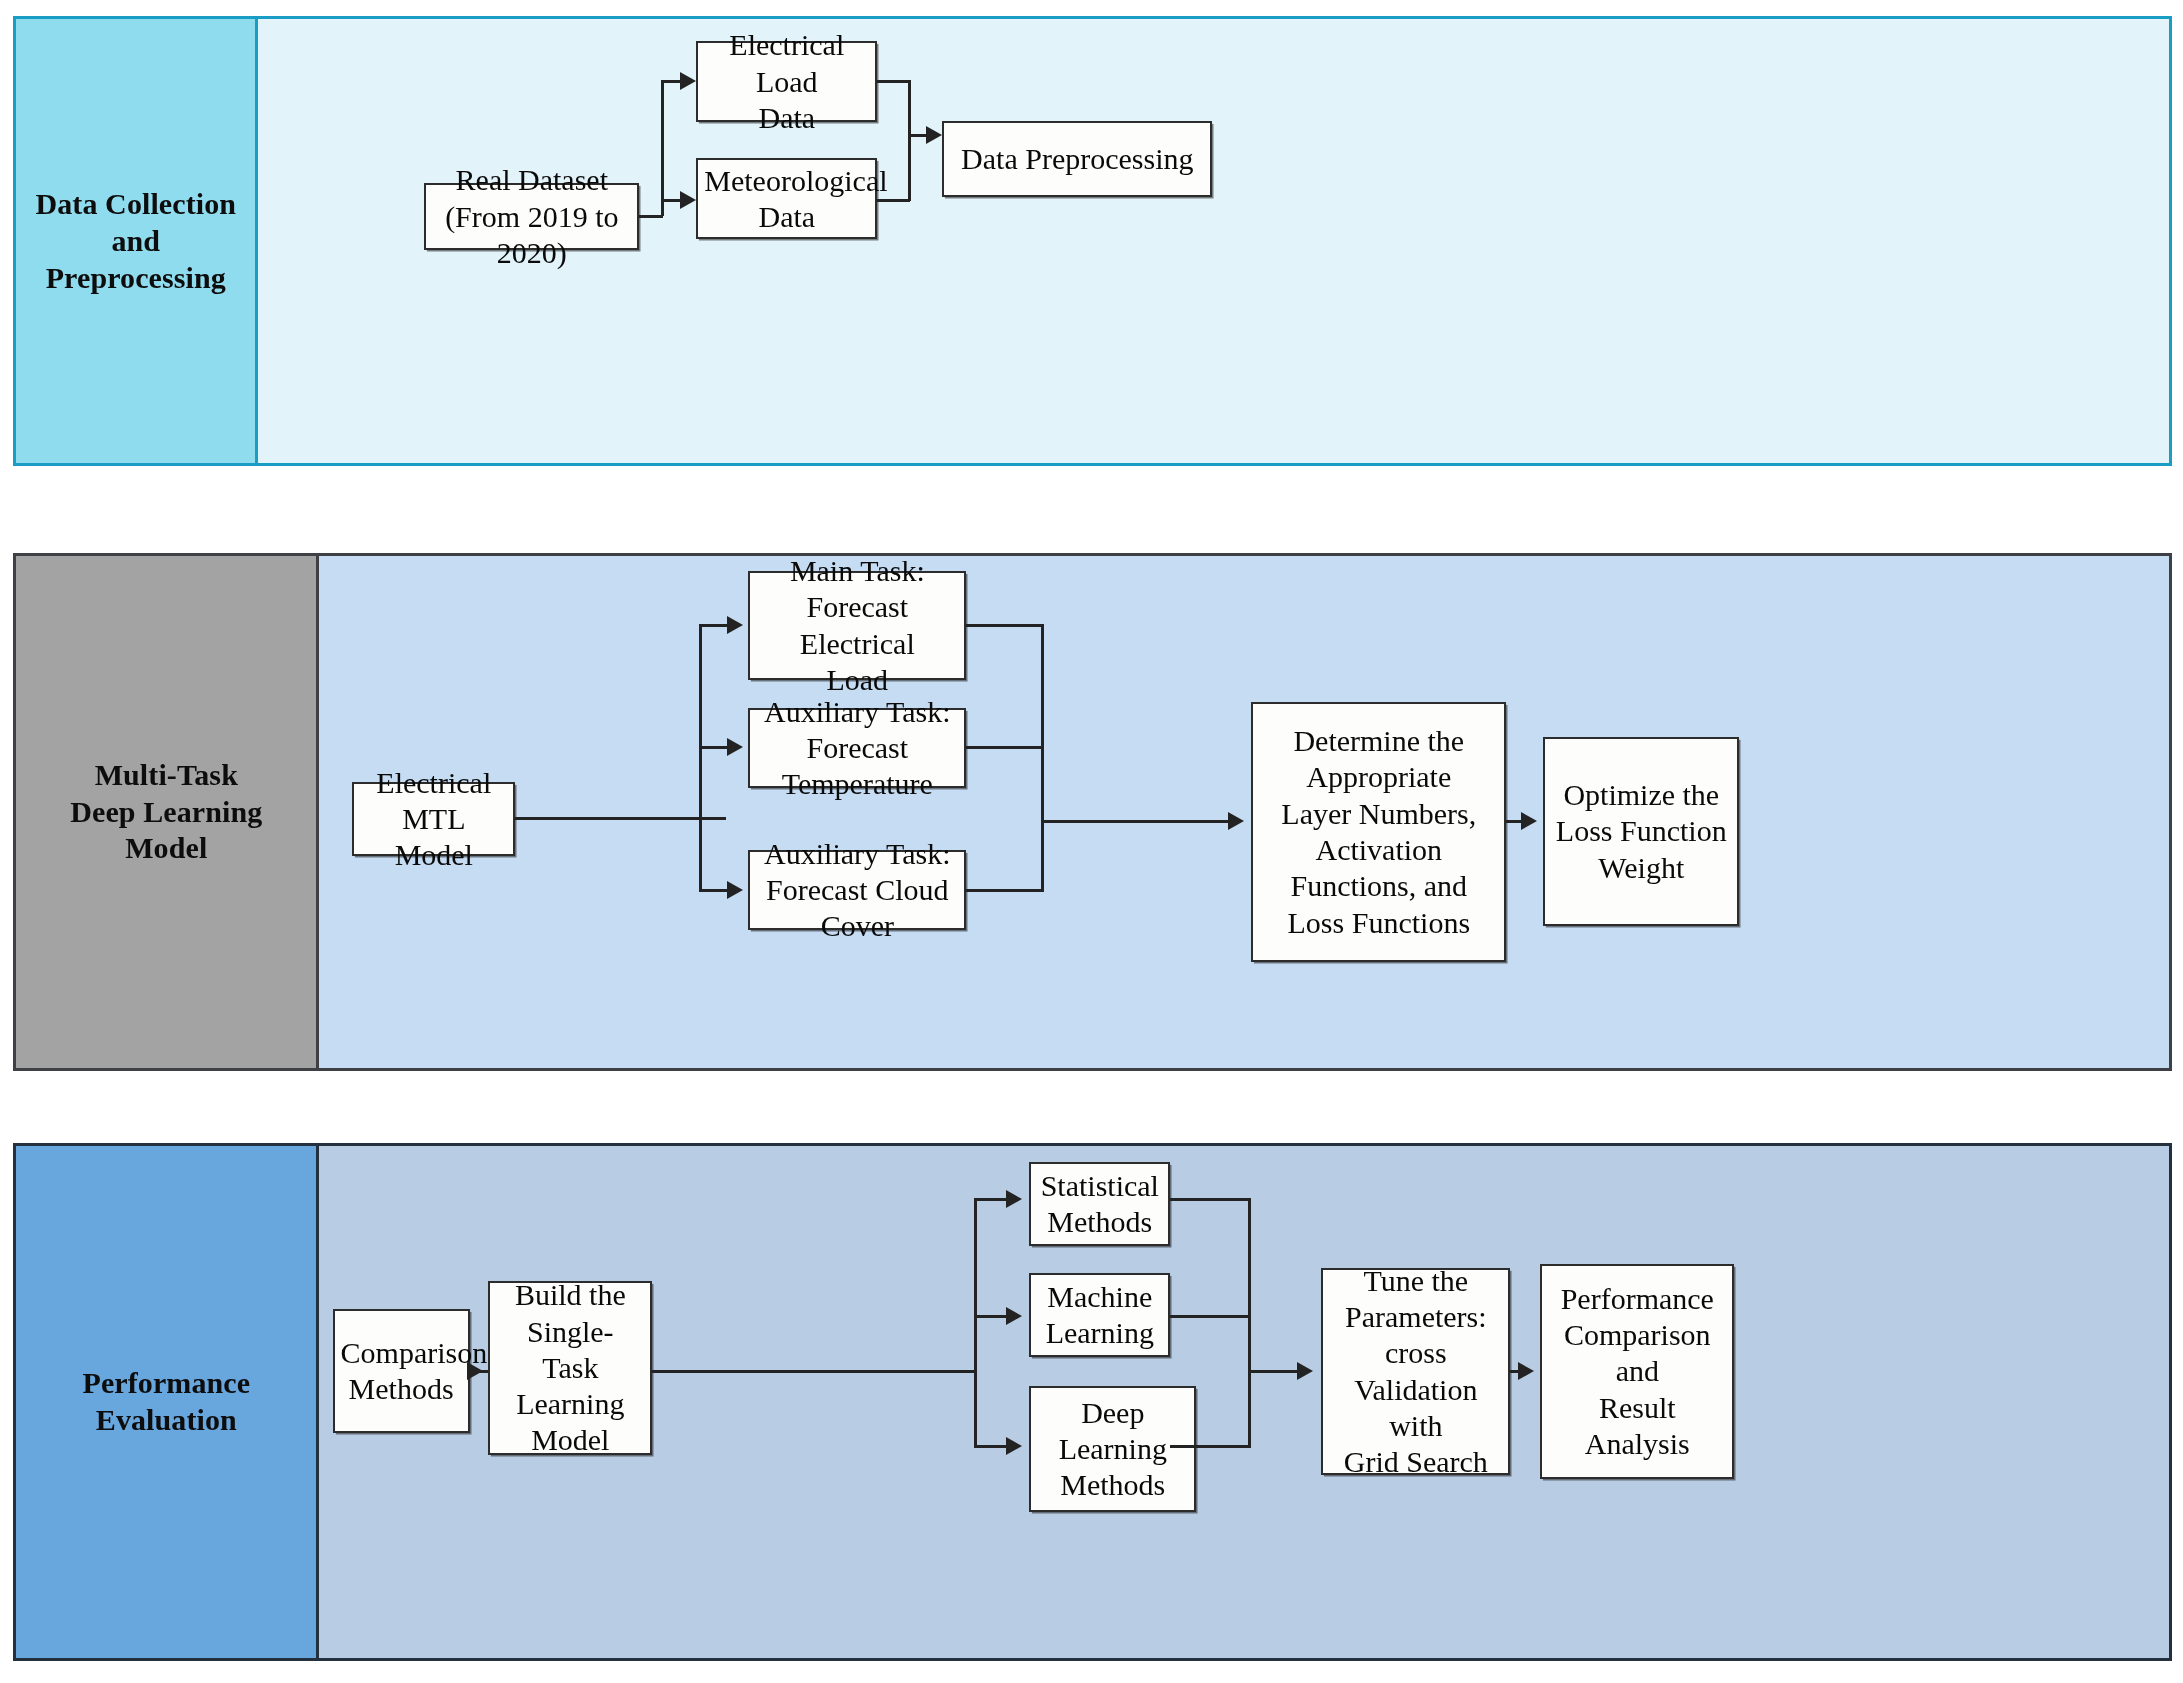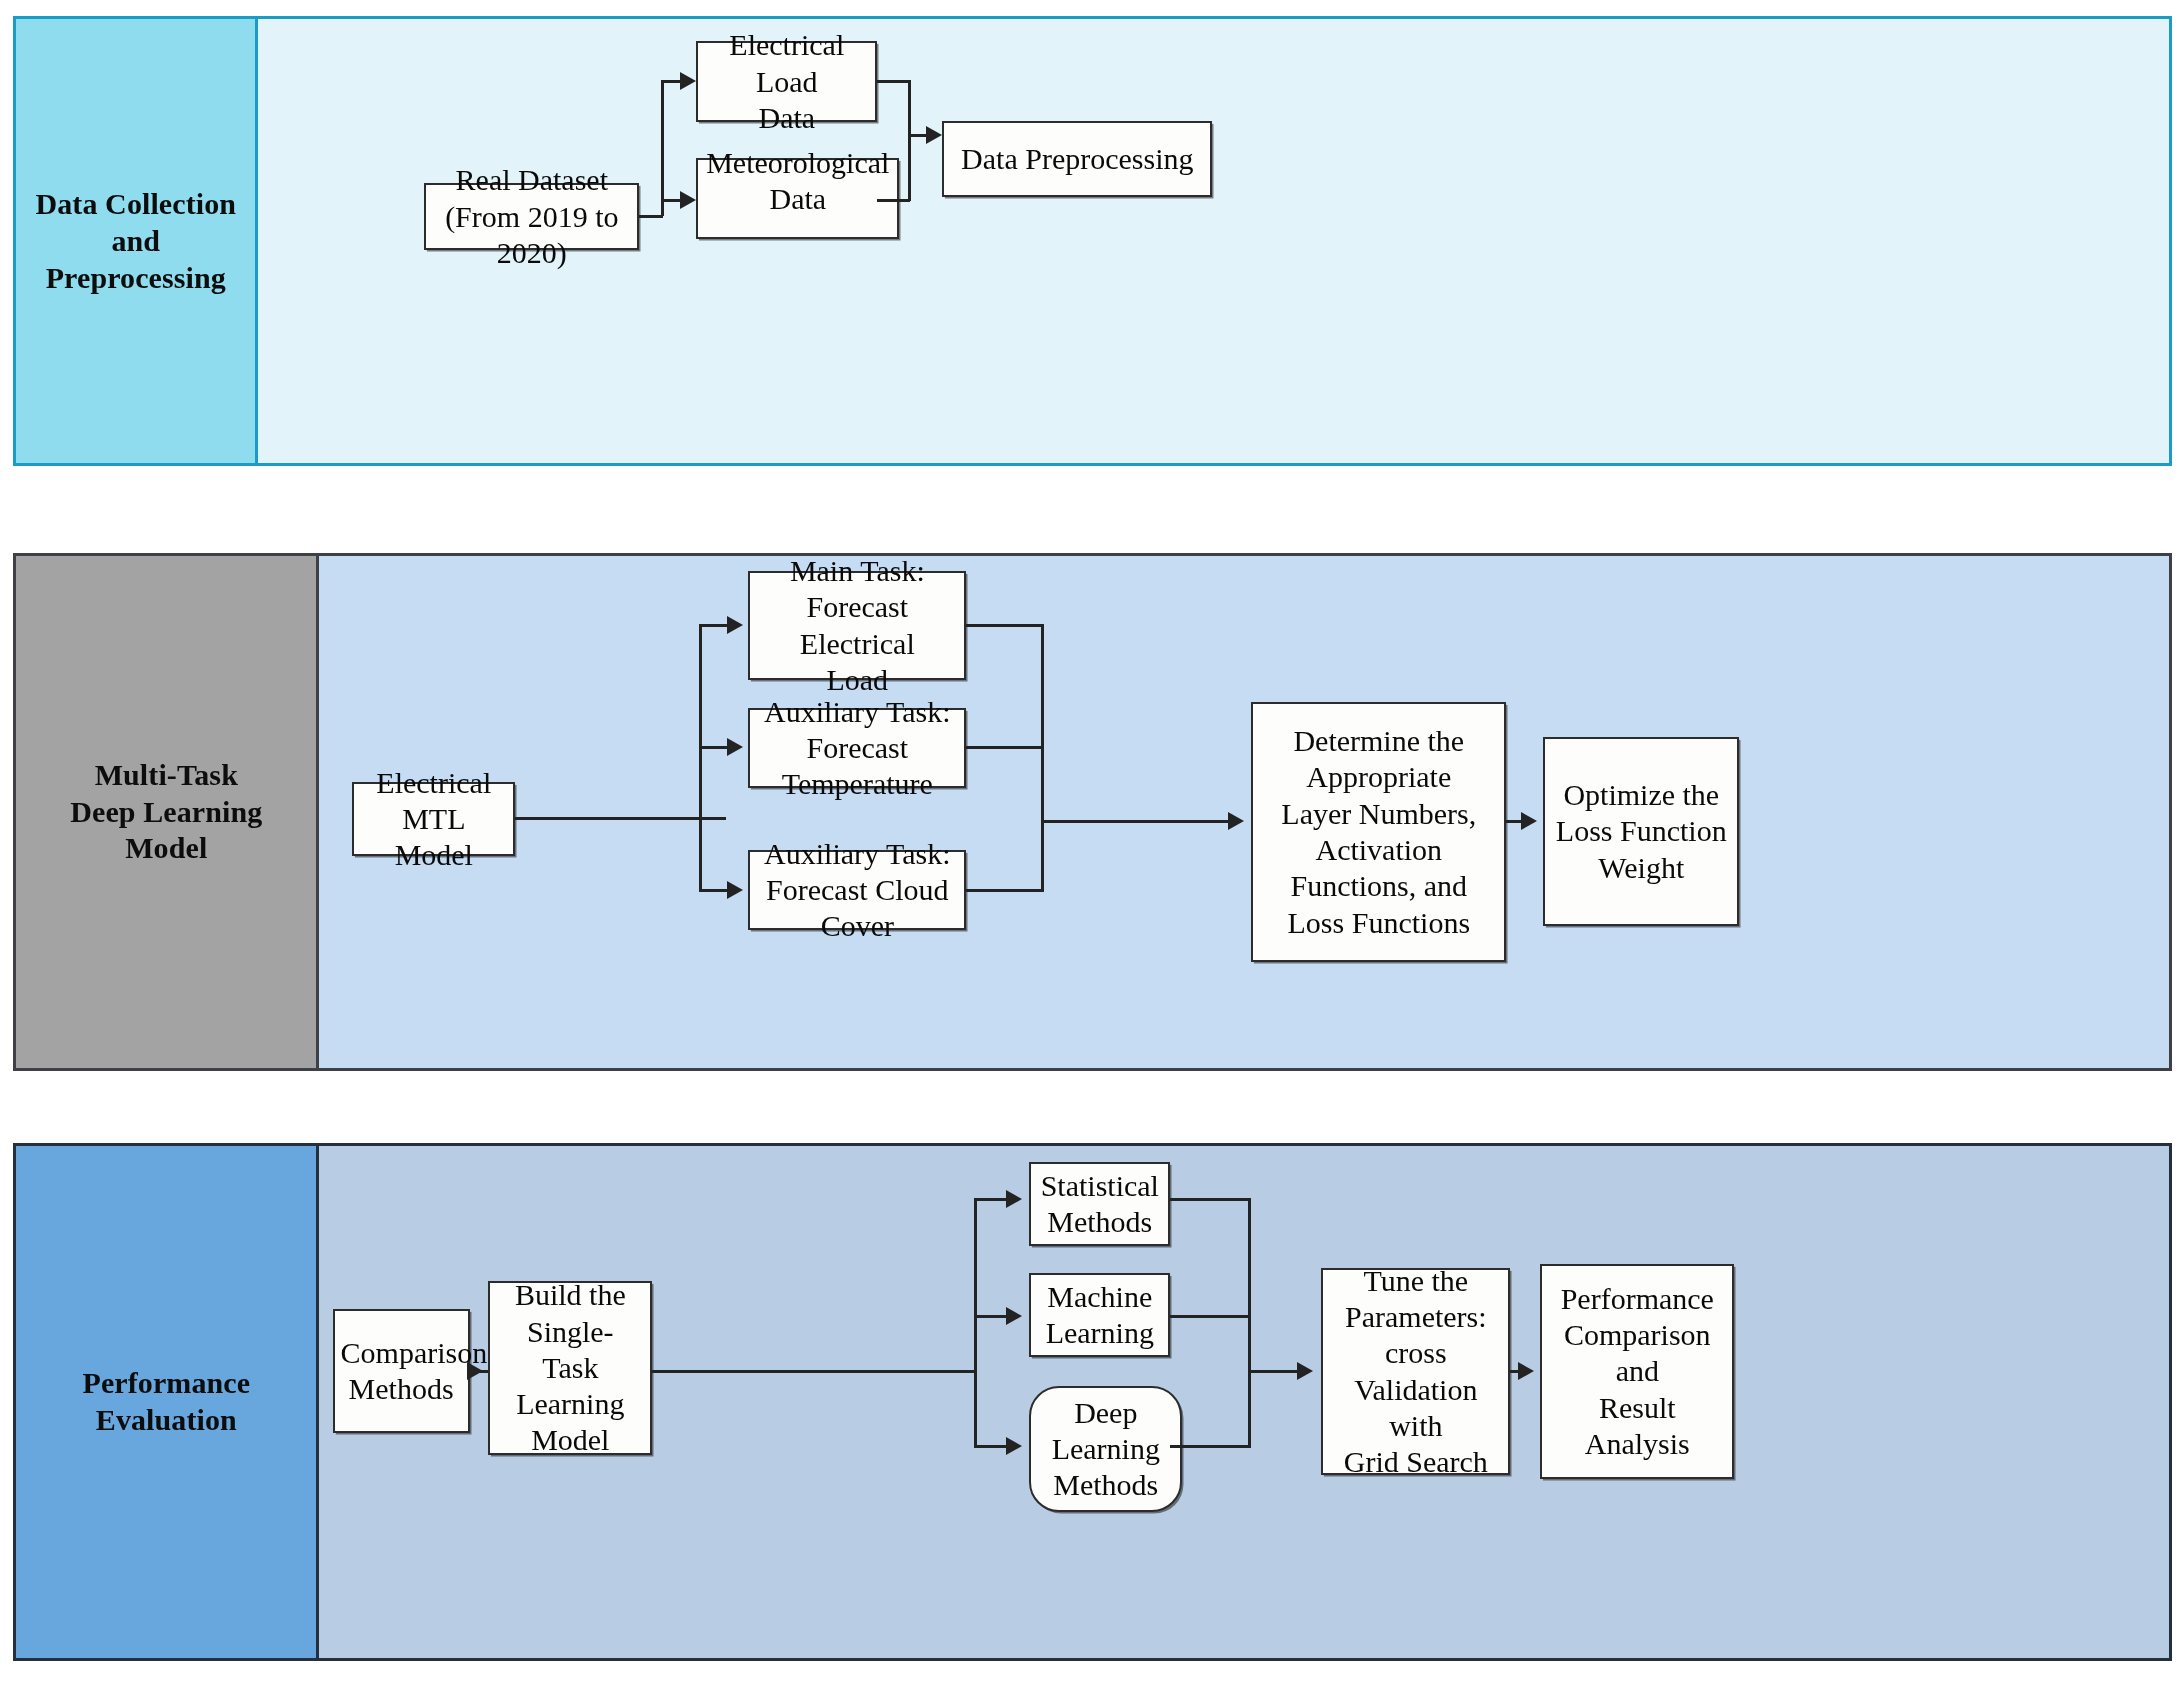--- a/index.html
+++ b/index.html
@@ -70,21 +70,21 @@
       </span>
     </div>
 
     <div class="node" style="left:438px;top:22px;width:181px;height:81px;">
       <span>
         <span>Electrical Load</span>
         <span>Data</span>
       </span>
     </div>
 
-    <div class="node" style="left:438px;top:139px;width:203px;height:81px;align-items:flex-end;">
+    <div class="node" style="left:438px;top:139px;width:181px;height:81px;">
       <span>
         <span>Meteorological</span>
         <span>Data</span>
       </span>
     </div>
 
     <div class="node" style="left:684px;top:78px;width:270px;height:76px;margin-top:24px;">
       <span>
         <span>Data Preprocessing</span>
       </span>
@@ -215,21 +215,21 @@
       </span>
     </div>
 
     <div class="node" style="left:710px;top:127px;width:141px;height:84px;">
       <span>
         <span>Machine</span>
         <span>Learning</span>
       </span>
     </div>
 
-    <div class="node" style="left:710px;top:240px;width:153px;height:126px;border-radius:30px;">
+    <div class="node" style="left:710px;top:240px;width:167px;height:126px;">
       <span>
         <span>Deep</span>
         <span>Learning</span>
         <span>Methods</span>
       </span>
     </div>
 
     <div class="node" style="left:1002px;top:122px;width:189px;height:207px;">
       <span>
         <span>Tune the Parameters:</span>

